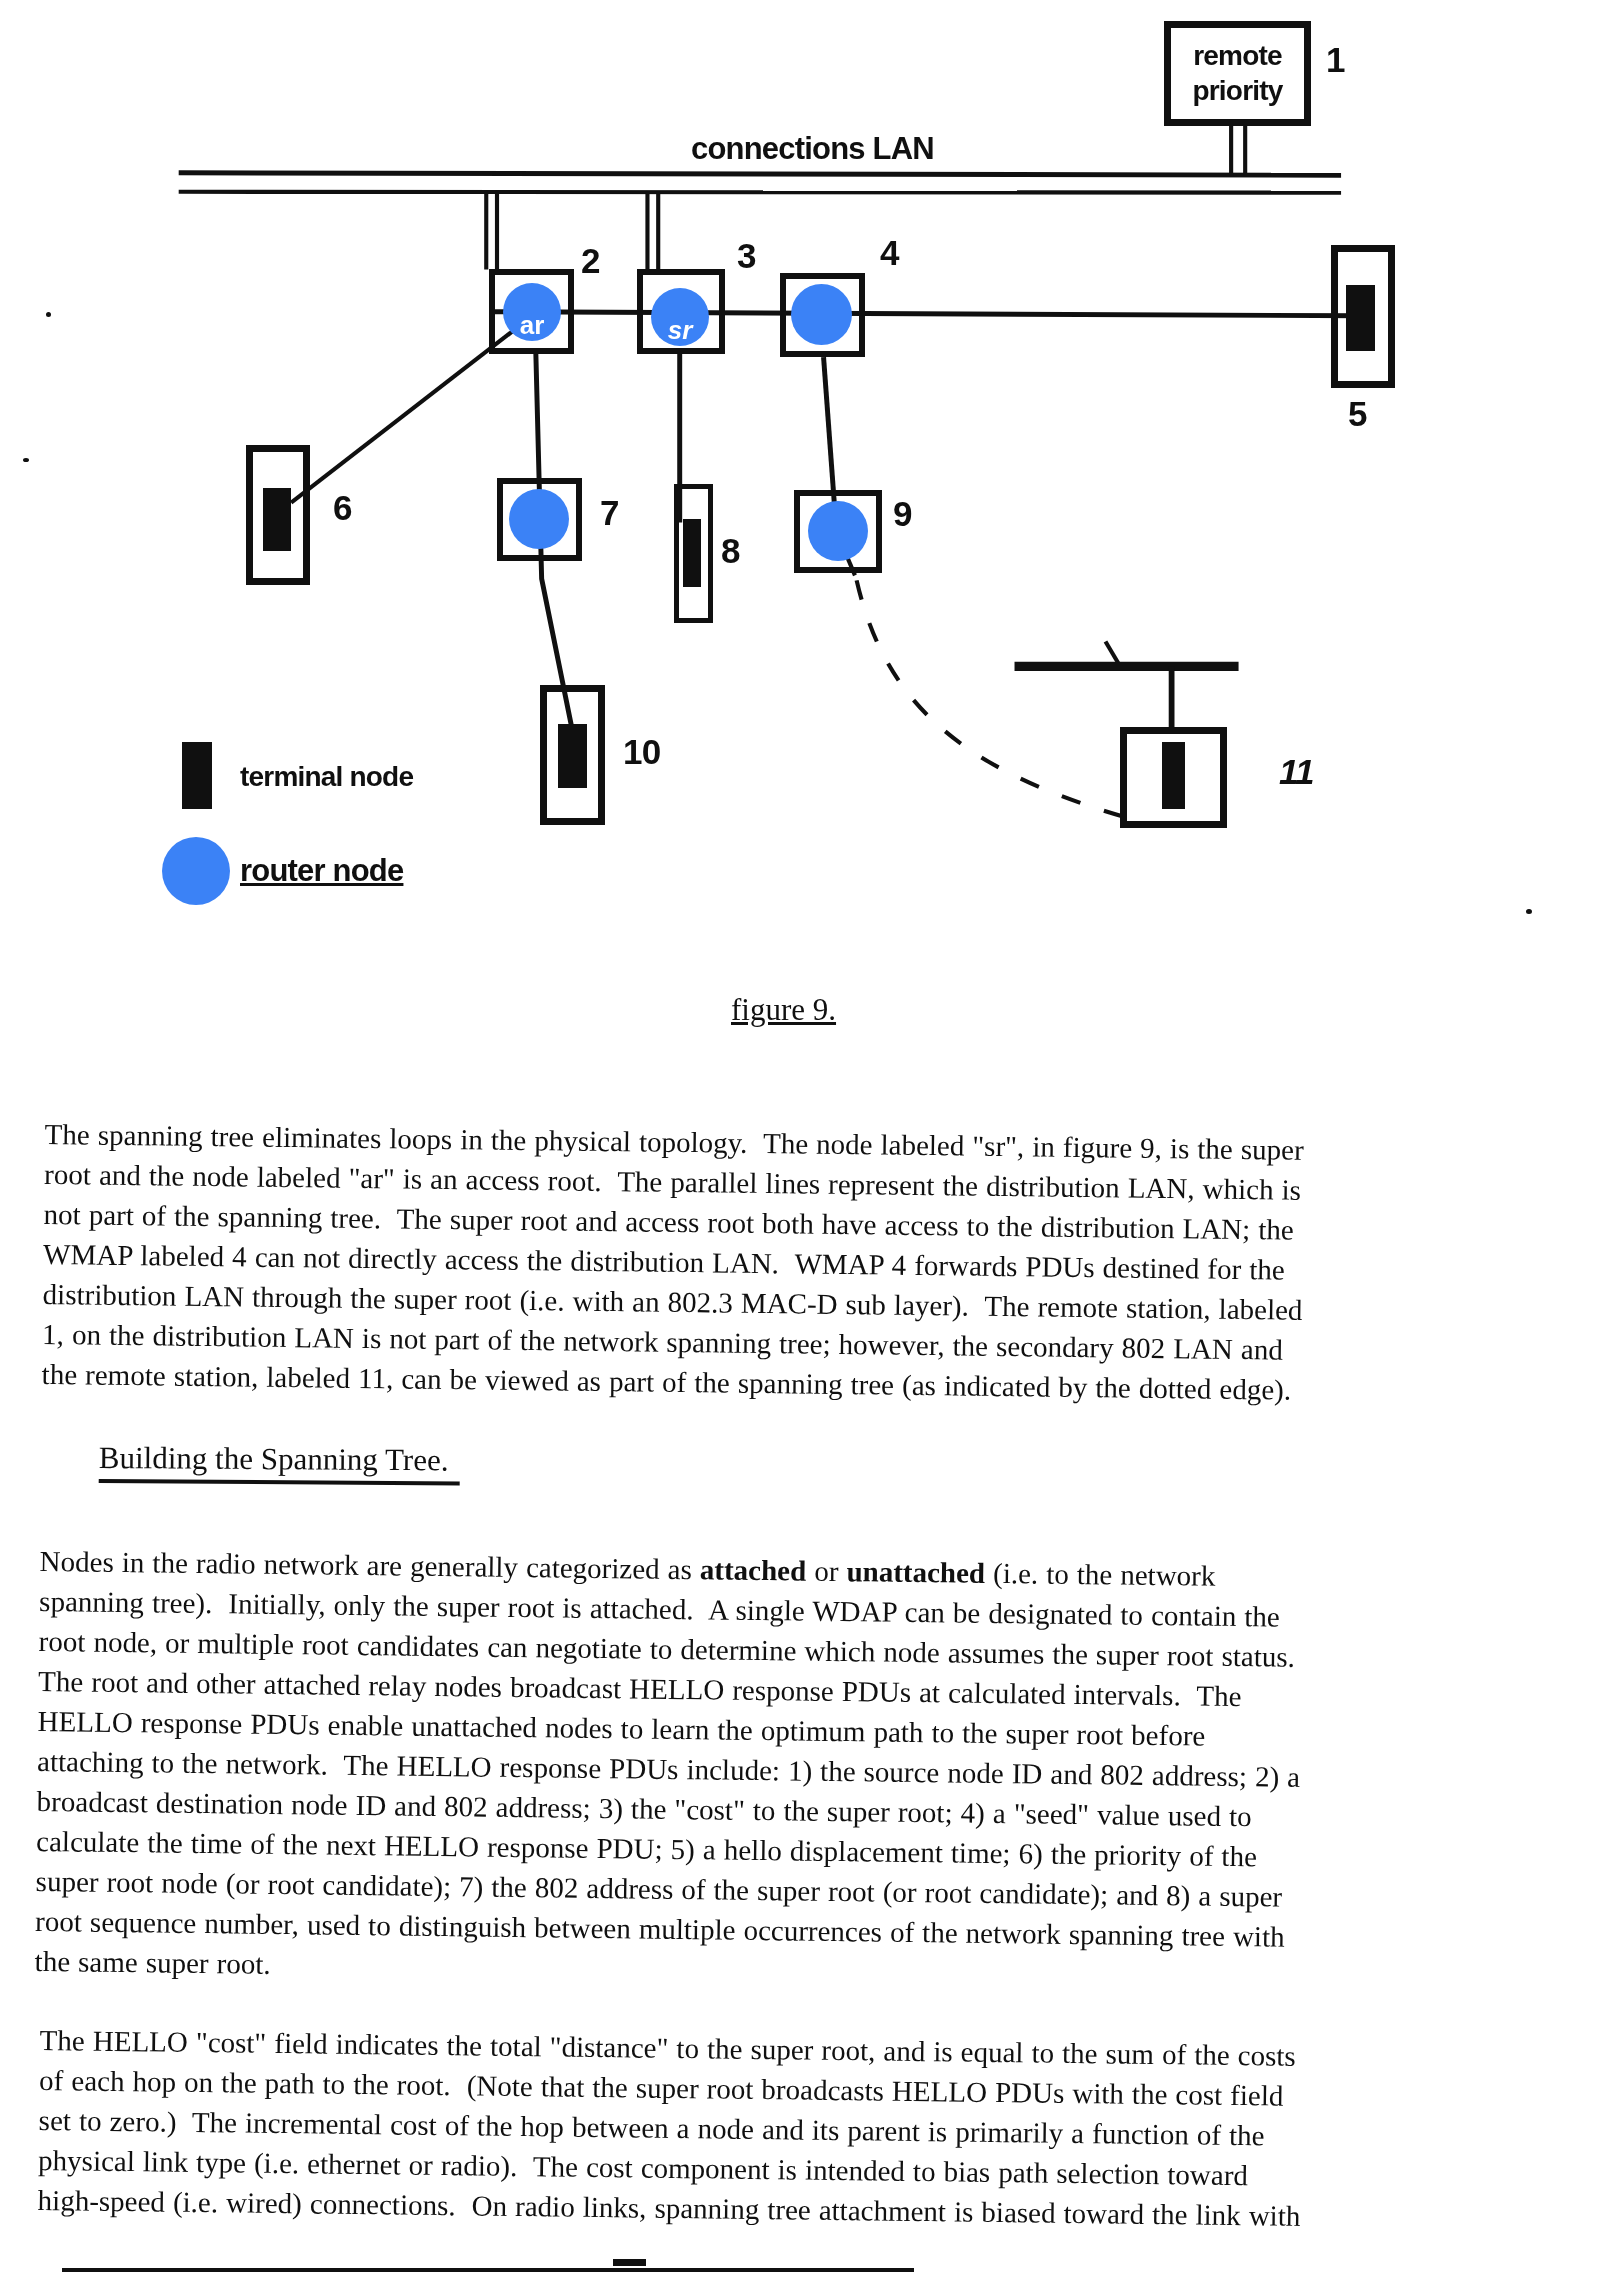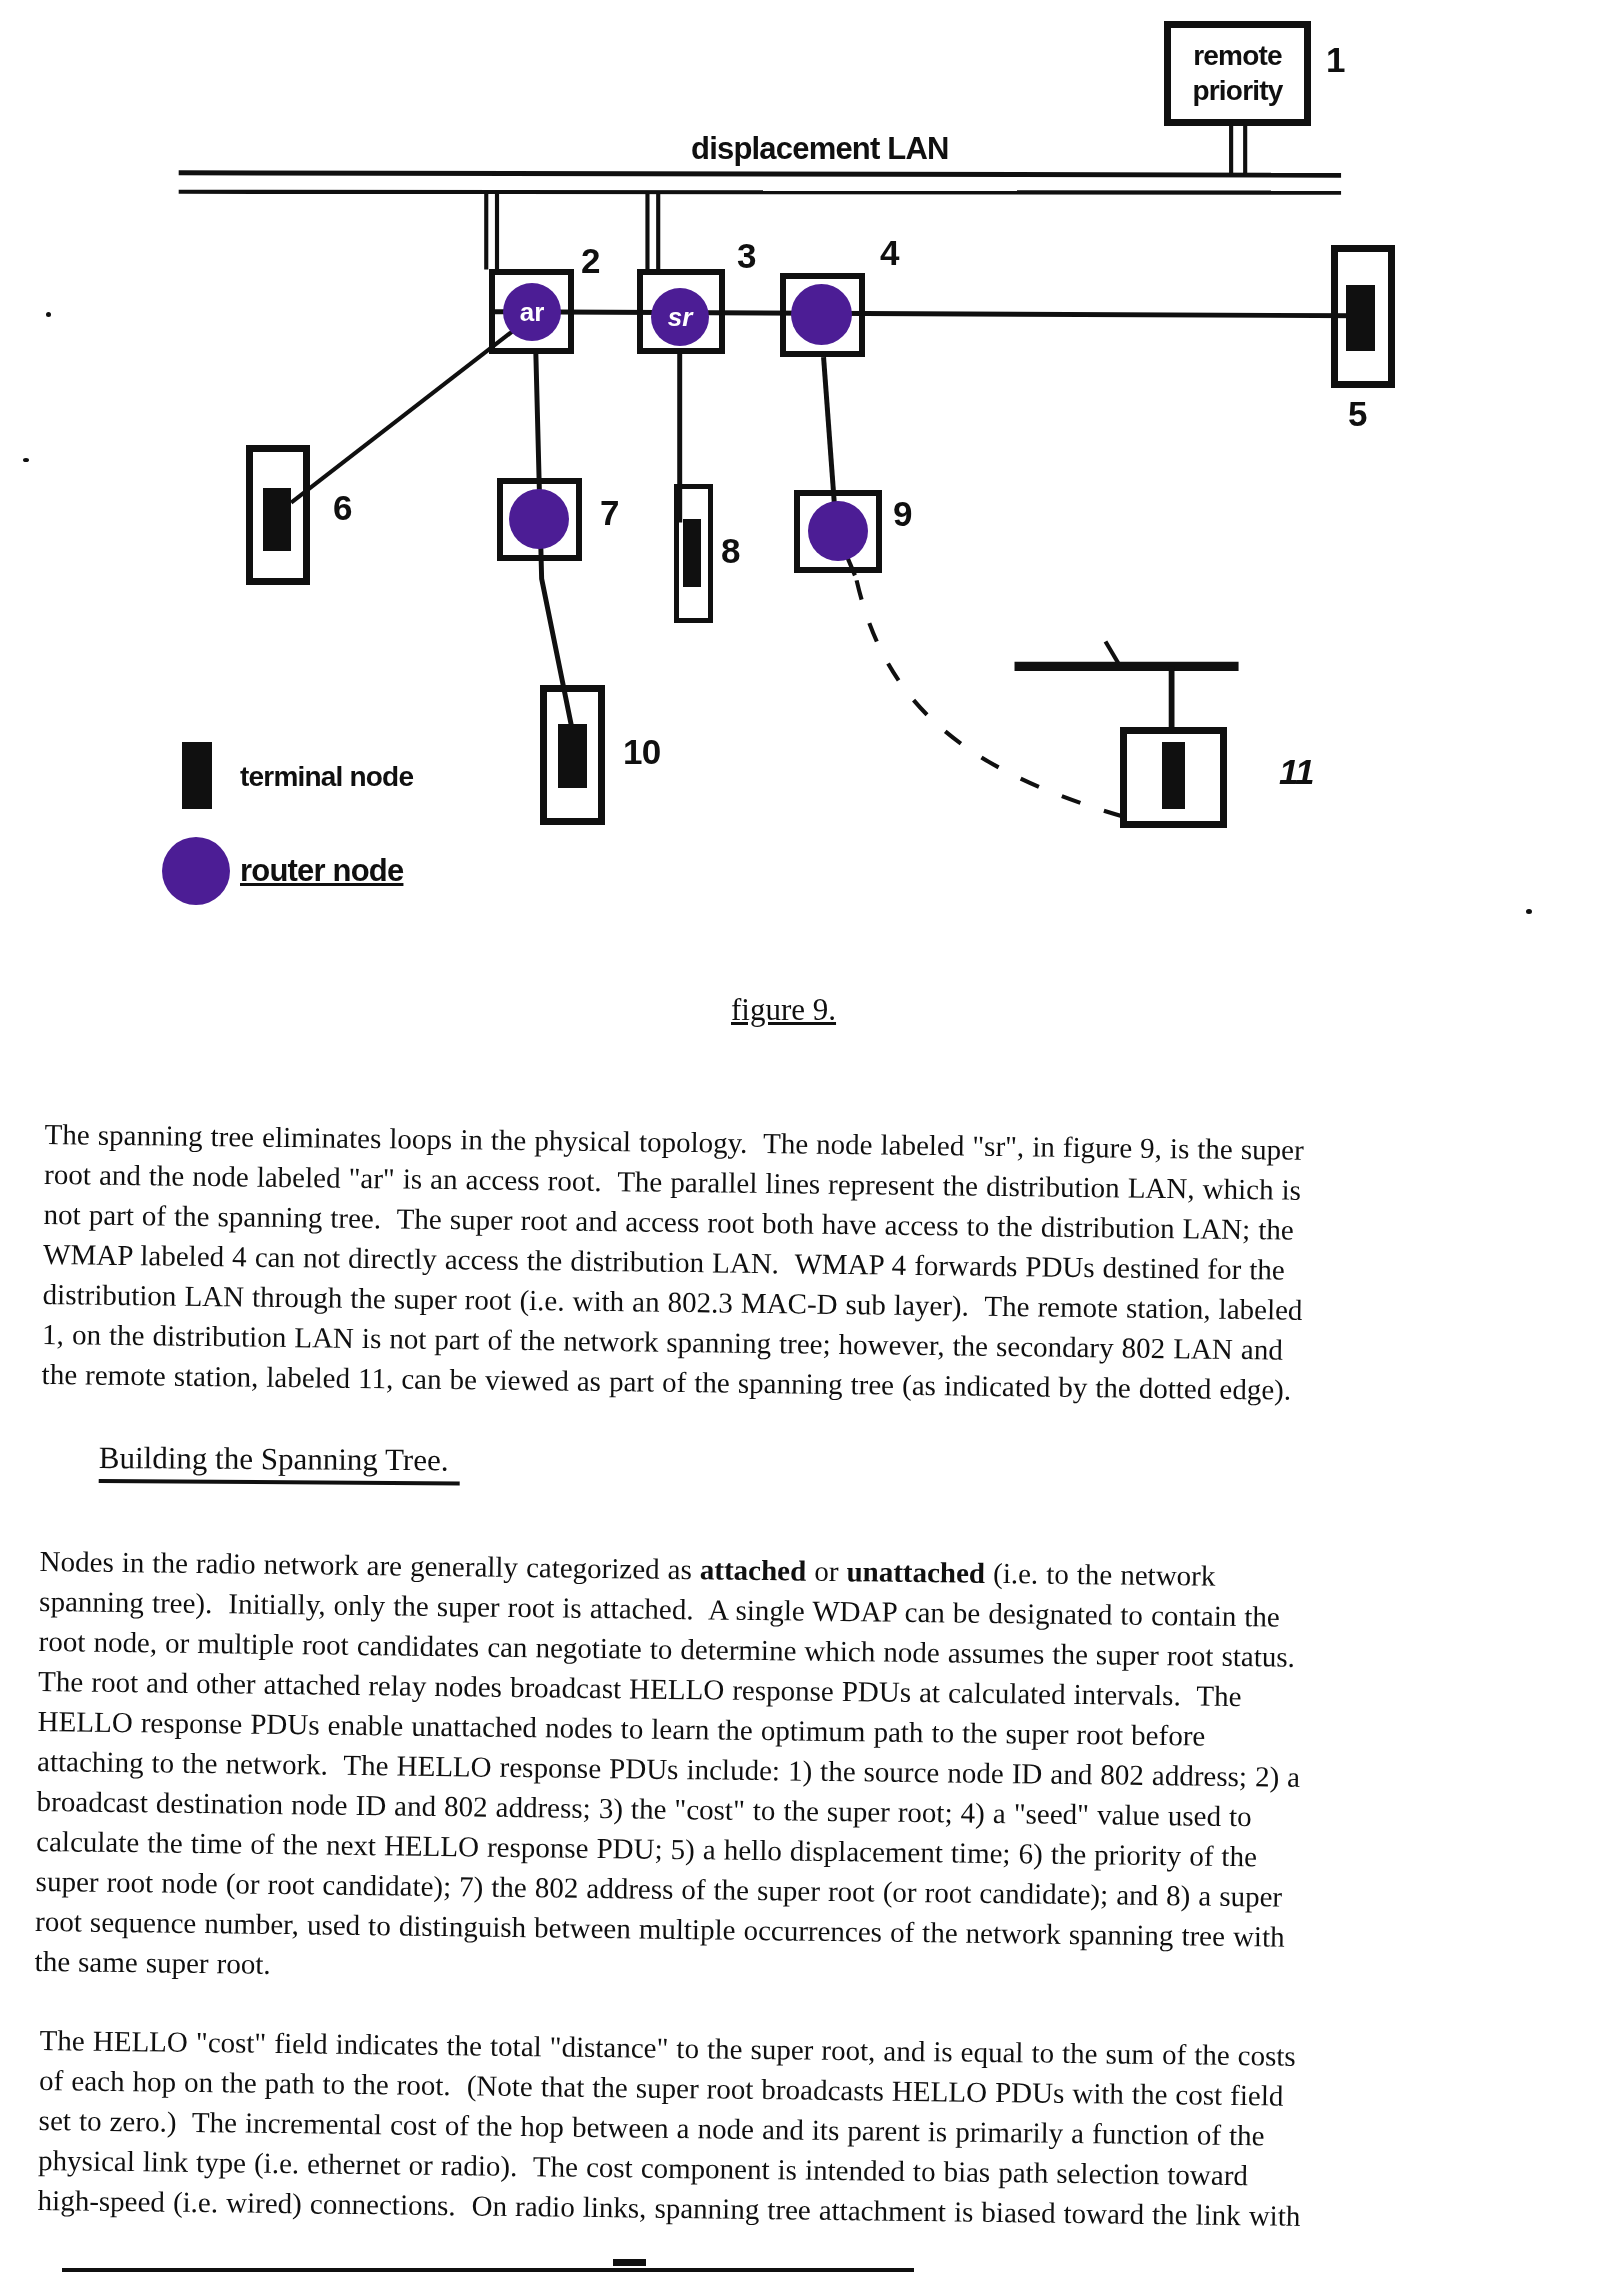--- a/index.html
+++ b/index.html
@@ -3,22 +3,22 @@
 <meta charset="utf-8">
 <style>
   html,body{margin:0;padding:0;background:#d8d8d8;}
   .page{position:relative;width:1619px;height:2273px;background:#ffffff;overflow:hidden;
         font-family:"Liberation Serif", serif;color:#101010;}
   
   .fig{position:absolute;left:0;top:0;width:1598px;height:1083px;}
   .fig svg{position:absolute;left:0;top:0;z-index:1;}
   .box{position:absolute;border:6.6px solid #101010;background:transparent;z-index:2;box-sizing:border-box;}
   .box.thick{border-width:7.4px;}
-  .nodecircle{position:absolute;background:#4c1d95;border-radius:50%;z-index:3;
-              display:flex;align-items:center;justify-content:center;
+  .nodecircle{position:absolute;background:#3b82f6;border-radius:50%;z-index:3;
+              display:flex;align-items:flex-end;justify-content:center;
               color:#ffffff;font-family:"Liberation Sans",sans-serif;font-weight:700;font-size:26px;}
   .innerbar{position:absolute;background:#101010;z-index:3;}
   .figlbl{position:absolute;z-index:4;font-family:"Liberation Sans",sans-serif;font-weight:700;
           color:#101010;letter-spacing:-0.8px;}
   .num{font-size:35px;}
   .rsbox{position:absolute;border:7.4px solid #101010;z-index:2;box-sizing:border-box;
          display:flex;flex-direction:column;align-items:center;justify-content:center;
          font-family:"Liberation Sans",sans-serif;font-weight:700;font-size:28px;line-height:35px;
          letter-spacing:-0.8px;color:#101010;}
   .caption{position:absolute;font-size:31px;z-index:4;text-decoration:underline;}
@@ -70,21 +70,21 @@
         <path d="M1417,806 V882" stroke-width="7"></path>
       </g>
     </svg>
 
     <div class="rsbox" style="left:1164px;top:20.7px;width:147px;height:105px;">
       <span>remote</span>
       <span>priority</span>
     </div>
     <div class="figlbl num" style="left:1326px;top:40px;">1</div>
 
-    <div class="figlbl" style="left:691px;top:131px;font-size:31px;">displacement LAN</div>
+    <div class="figlbl" style="left:691px;top:131px;font-size:31px;">connections LAN</div>
 
     <div class="box" style="left:489px;top:269px;width:85px;height:85px;"></div>
     <div class="nodecircle" style="left:503px;top:283px;width:58px;height:58px;">
       <span>ar</span>
     </div>
     <div class="figlbl num" style="left:581px;top:241px;">2</div>
 
     <div class="box" style="left:637px;top:269px;width:88px;height:85px;"></div>
     <div class="nodecircle" style="left:651px;top:288px;width:58px;height:58px;font-style:italic;">
       <span>sr</span>

